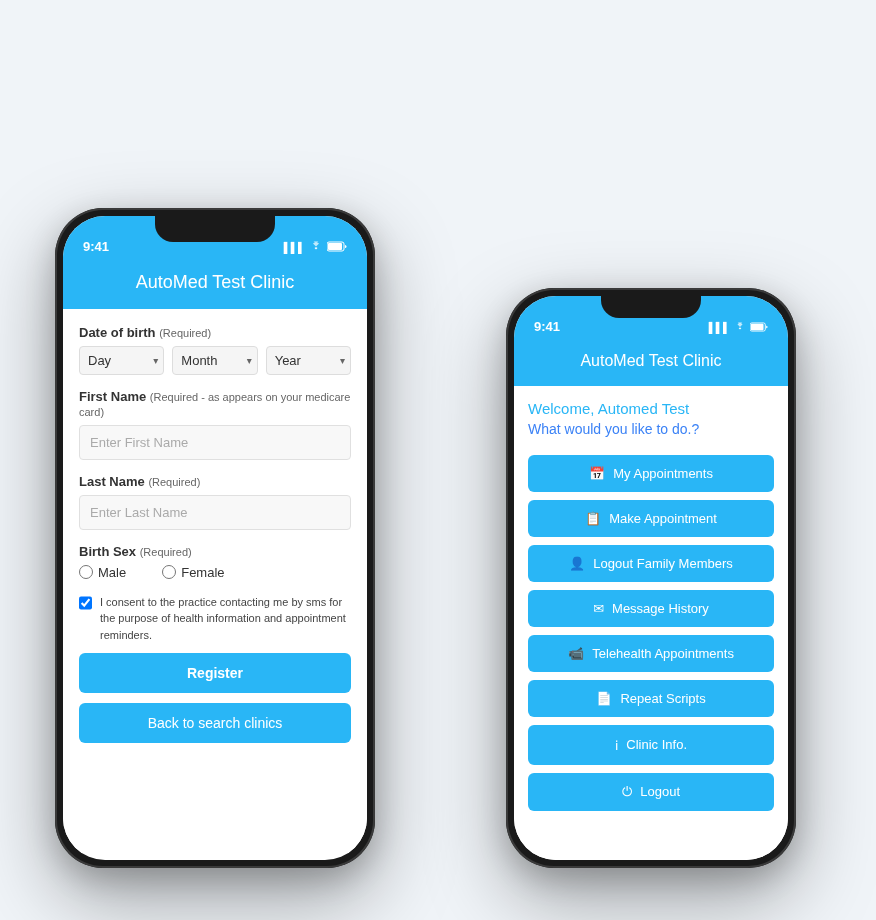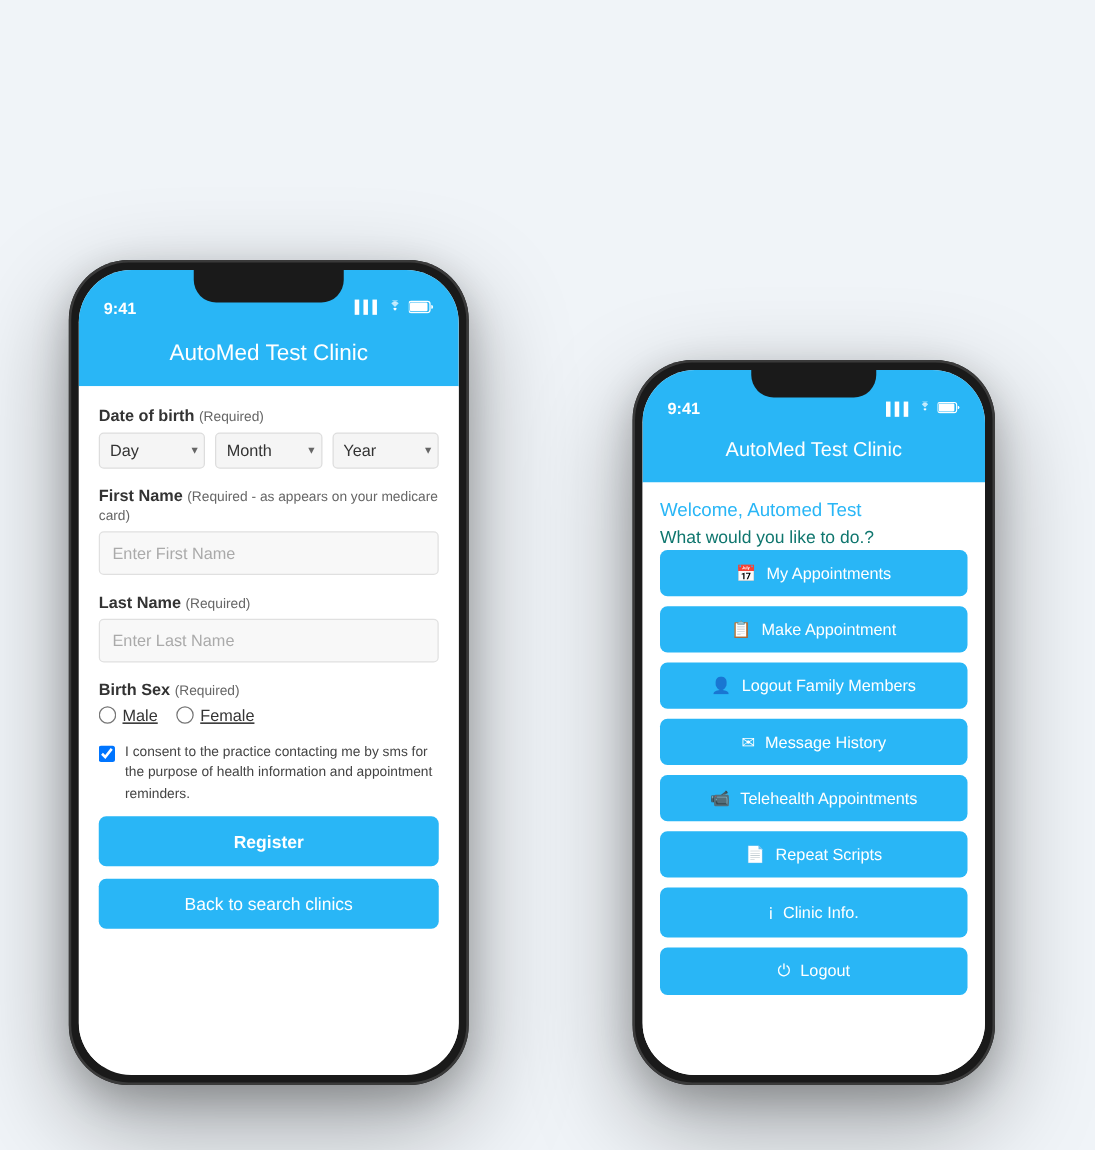--- a/index.html
+++ b/index.html
@@ -200,23 +200,22 @@
       font-size: 13px;
       color: #999;
     }
 
     .text-input::placeholder {
       color: #aaa;
     }
 
     .radio-group {
       display: flex;
-      gap: 15px;
-      align-items: center;
-      text-decoration: underline;
+      gap: 36px;
+      align-items: center;
     }
 
     .radio-option {
       display: flex;
       align-items: center;
       gap: 5px;
       font-size: 13px;
       color: #333;
     }
 
@@ -297,23 +296,23 @@
     }
 
     
     .welcome-text {
       color: #29b6f6;
       font-size: 15px;
       margin-bottom: 4px;
     }
 
     .welcome-sub {
-      color: #0f766e;
+      color: #3b82f6;
       font-size: 14px;
-      margin-bottom: 3px;
+      margin-bottom: 18px;
     }
 
     .menu-btn {
       width: 100%;
       padding: 11px 14px;
       background: #29b6f6;
       color: #fff;
       border: none;
       border-radius: 6px;
       font-size: 13px;

